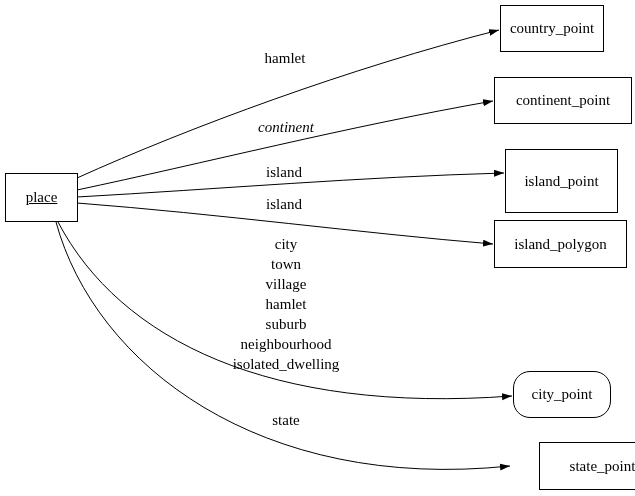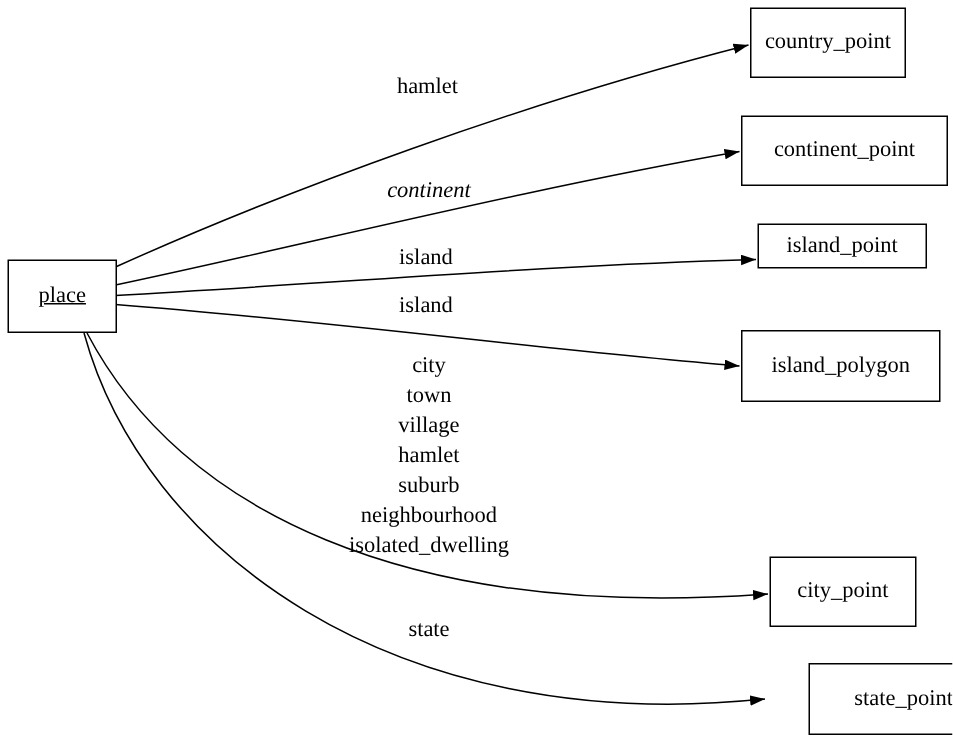--- a/index.html
+++ b/index.html
@@ -67,25 +67,25 @@
     <path class="edge" d="M58,222 C120,340 270,414 512,396" marker-end="url(#arrow)"></path>
     <path class="edge" d="M56,222 C95,365 260,492 510,466" marker-end="url(#arrow)"></path>
   </svg>
 
   <div class="node" style="left:5px; top:173px; width:73px; height:49px;text-decoration:underline;">place</div>
 
   <div class="node" style="left:500px; top:5px; width:104px; height:47px;">country_point</div>
 
   <div class="node" style="left:494px; top:77px; width:138px; height:47px;text-align:center;">continent_point</div>
 
-  <div class="node" style="left:505px; top:149px; width:113px; height:30px;">island_point</div>
+  <div class="node" style="left:505px; top:149px; width:113px; height:64px;">island_point</div>
 
   <div class="node" style="left:494px; top:220px; width:133px; height:48px;">island_polygon</div>
 
-  <div class="node" style="left:513px; top:371px; width:98px; height:47px;">city_point</div>
+  <div class="node" style="left:513px; top:371px; width:98px; height:47px;border-radius:17px;">city_point</div>
 
   <div class="node" style="left:539px; top:442px; width:127px; height:48px;">state_point</div>
 
   <div class="edge-label" style="left:285px; top:58px;">hamlet</div>
 
   <div class="edge-label" style="left:286px; top:127px;font-style:italic;">continent</div>
 
   <div class="edge-label" style="left:284px; top:172px;">island</div>
 
   <div class="edge-label" style="left:284px; top:204px;">island</div>

